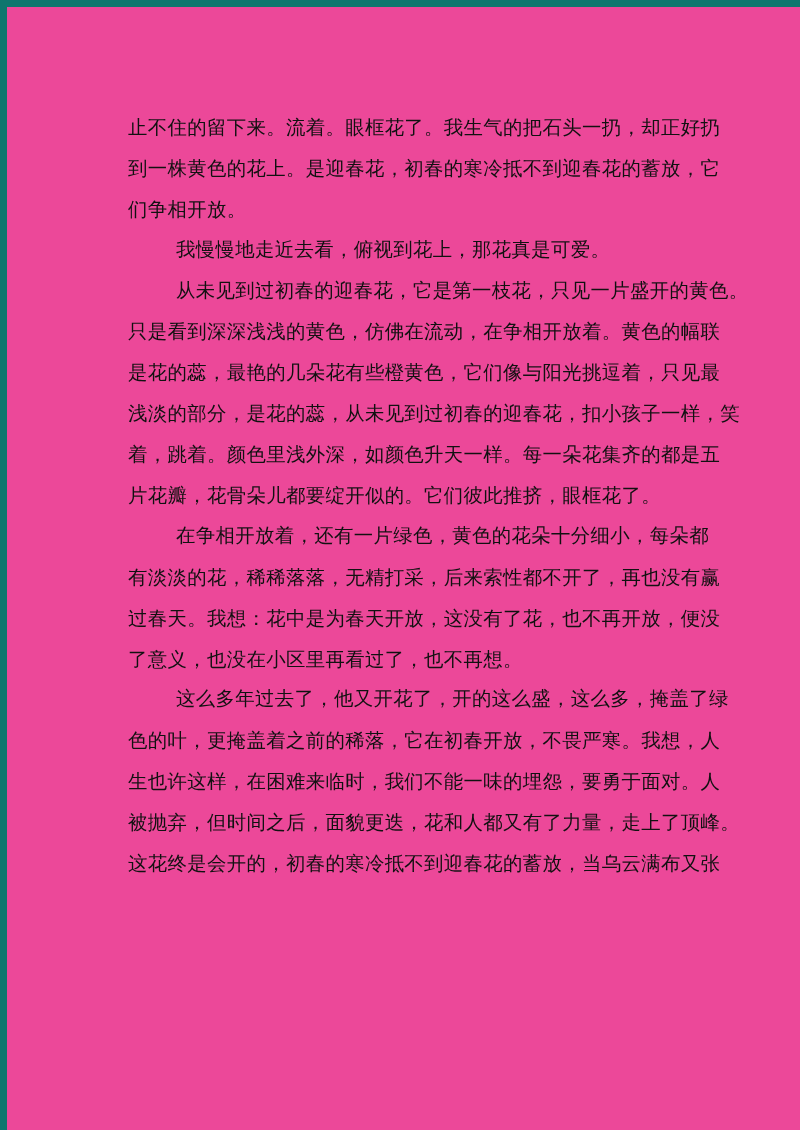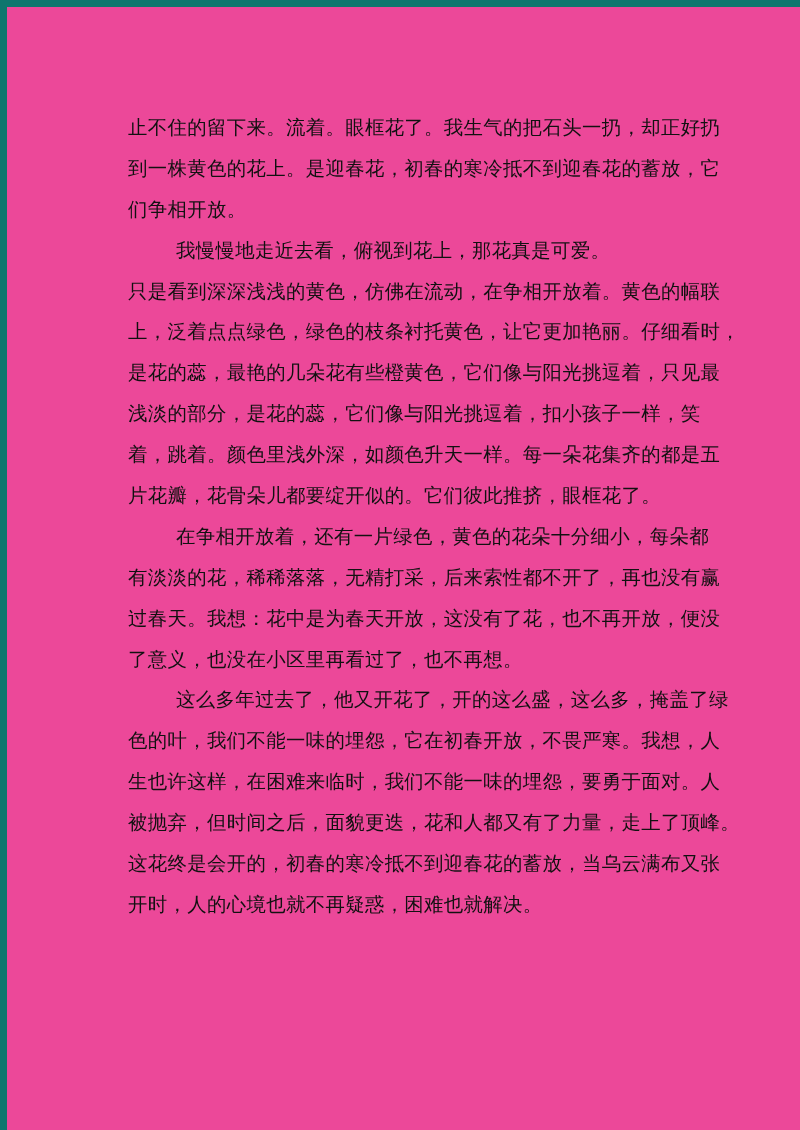--- a/index.html
+++ b/index.html
@@ -32,57 +32,57 @@
       color: #111111;
       letter-spacing: 0.35px;
     }
     .line {
       display: block;
       white-space: nowrap;
       height: 40.9px;
     }
     .indent {
       padding-left: 48px;
+      font-family: Liberation Mono, monospace;
     }
   </style>
 </head>
 <body>
 
 <div class="page">
   <div class="content">
 
     <div>
       <span class="line">止不住的留下来。流着。眼框花了。我生气的把石头一扔，却正好扔</span>
       <span class="line">到一株黄色的花上。是迎春花，初春的寒冷抵不到迎春花的蓄放，它</span>
       <span class="line">们争相开放。</span>
     </div>
 
     <div>
       <span class="line indent">我慢慢地走近去看，俯视到花上，那花真是可爱。</span>
     </div>
 
     <div>
+      <span class="line indent">从未见到过初春的迎春花，它是第一枝花，只见一片盛开的黄色。</span>
       <span class="line">只是看到深深浅浅的黄色，仿佛在流动，在争相开放着。黄色的幅联</span>
-      <span class="line">上，泛着点点绿色，绿色的枝条衬托黄色，让它更加艳丽。仔细看时，</span>
       <span class="line">是花的蕊，最艳的几朵花有些橙黄色，它们像与阳光挑逗着，只见最</span>
-      <span class="line">浅淡的部分，是花的蕊，它们像与阳光挑逗着，扣小孩子一样，笑</span>
+      <span class="line">浅淡的部分，是花的蕊，从未见到过初春的迎春花，扣小孩子一样，笑</span>
       <span class="line">着，跳着。颜色里浅外深，如颜色升天一样。每一朵花集齐的都是五</span>
       <span class="line">片花瓣，花骨朵儿都要绽开似的。它们彼此推挤，眼框花了。</span>
     </div>
 
     <div>
       <span class="line indent">在争相开放着，还有一片绿色，黄色的花朵十分细小，每朵都</span>
       <span class="line">有淡淡的花，稀稀落落，无精打采，后来索性都不开了，再也没有赢</span>
       <span class="line">过春天。我想：花中是为春天开放，这没有了花，也不再开放，便没</span>
       <span class="line">了意义，也没在小区里再看过了，也不再想。</span>
     </div>
 
     <div>
       <span class="line indent">这么多年过去了，他又开花了，开的这么盛，这么多，掩盖了绿</span>
-      <span class="line">色的叶，我们不能一味的埋怨，它在初春开放，不畏严寒。我想，人</span>
+      <span class="line">色的叶，更掩盖着之前的稀落，它在初春开放，不畏严寒。我想，人</span>
       <span class="line">生也许这样，在困难来临时，我们不能一味的埋怨，要勇于面对。人</span>
       <span class="line">被抛弃，但时间之后，面貌更迭，花和人都又有了力量，走上了顶峰。</span>
       <span class="line">这花终是会开的，初春的寒冷抵不到迎春花的蓄放，当乌云满布又张</span>
-      <span class="line">开时，人的心境也就不再疑惑，困难也就解决。</span>
     </div>
 
   </div>
 </div>
 
 </body></html>

